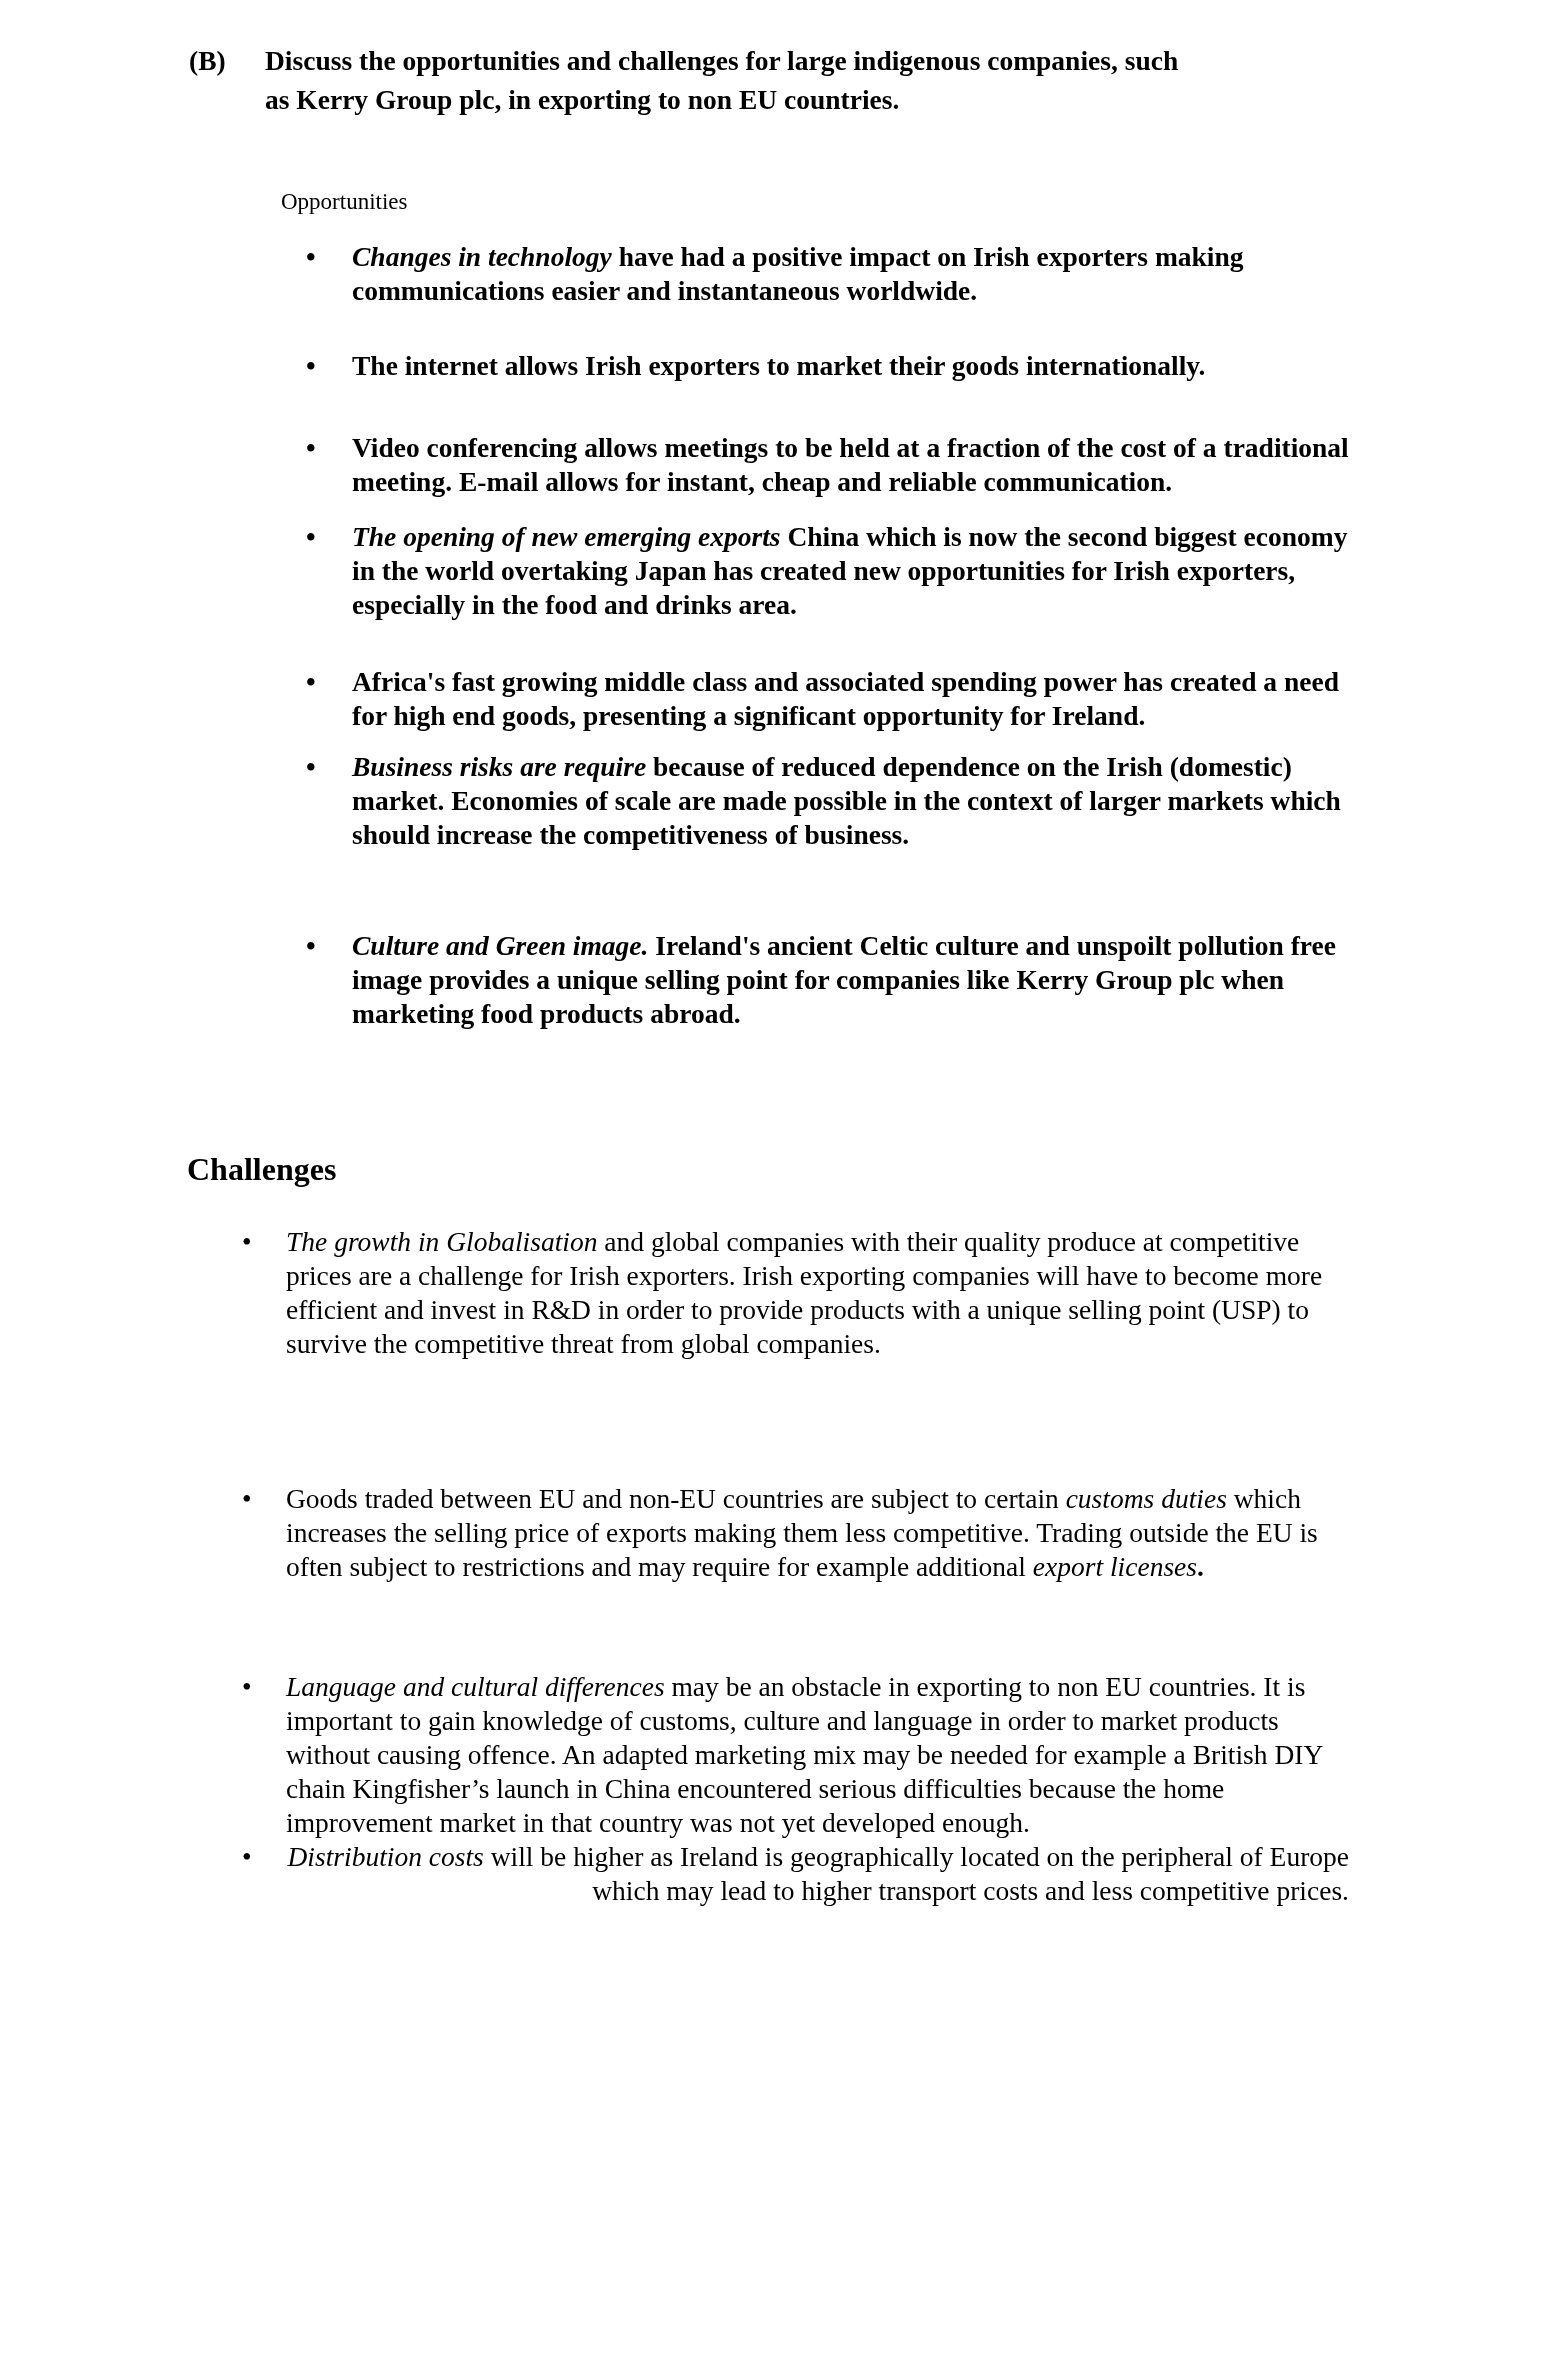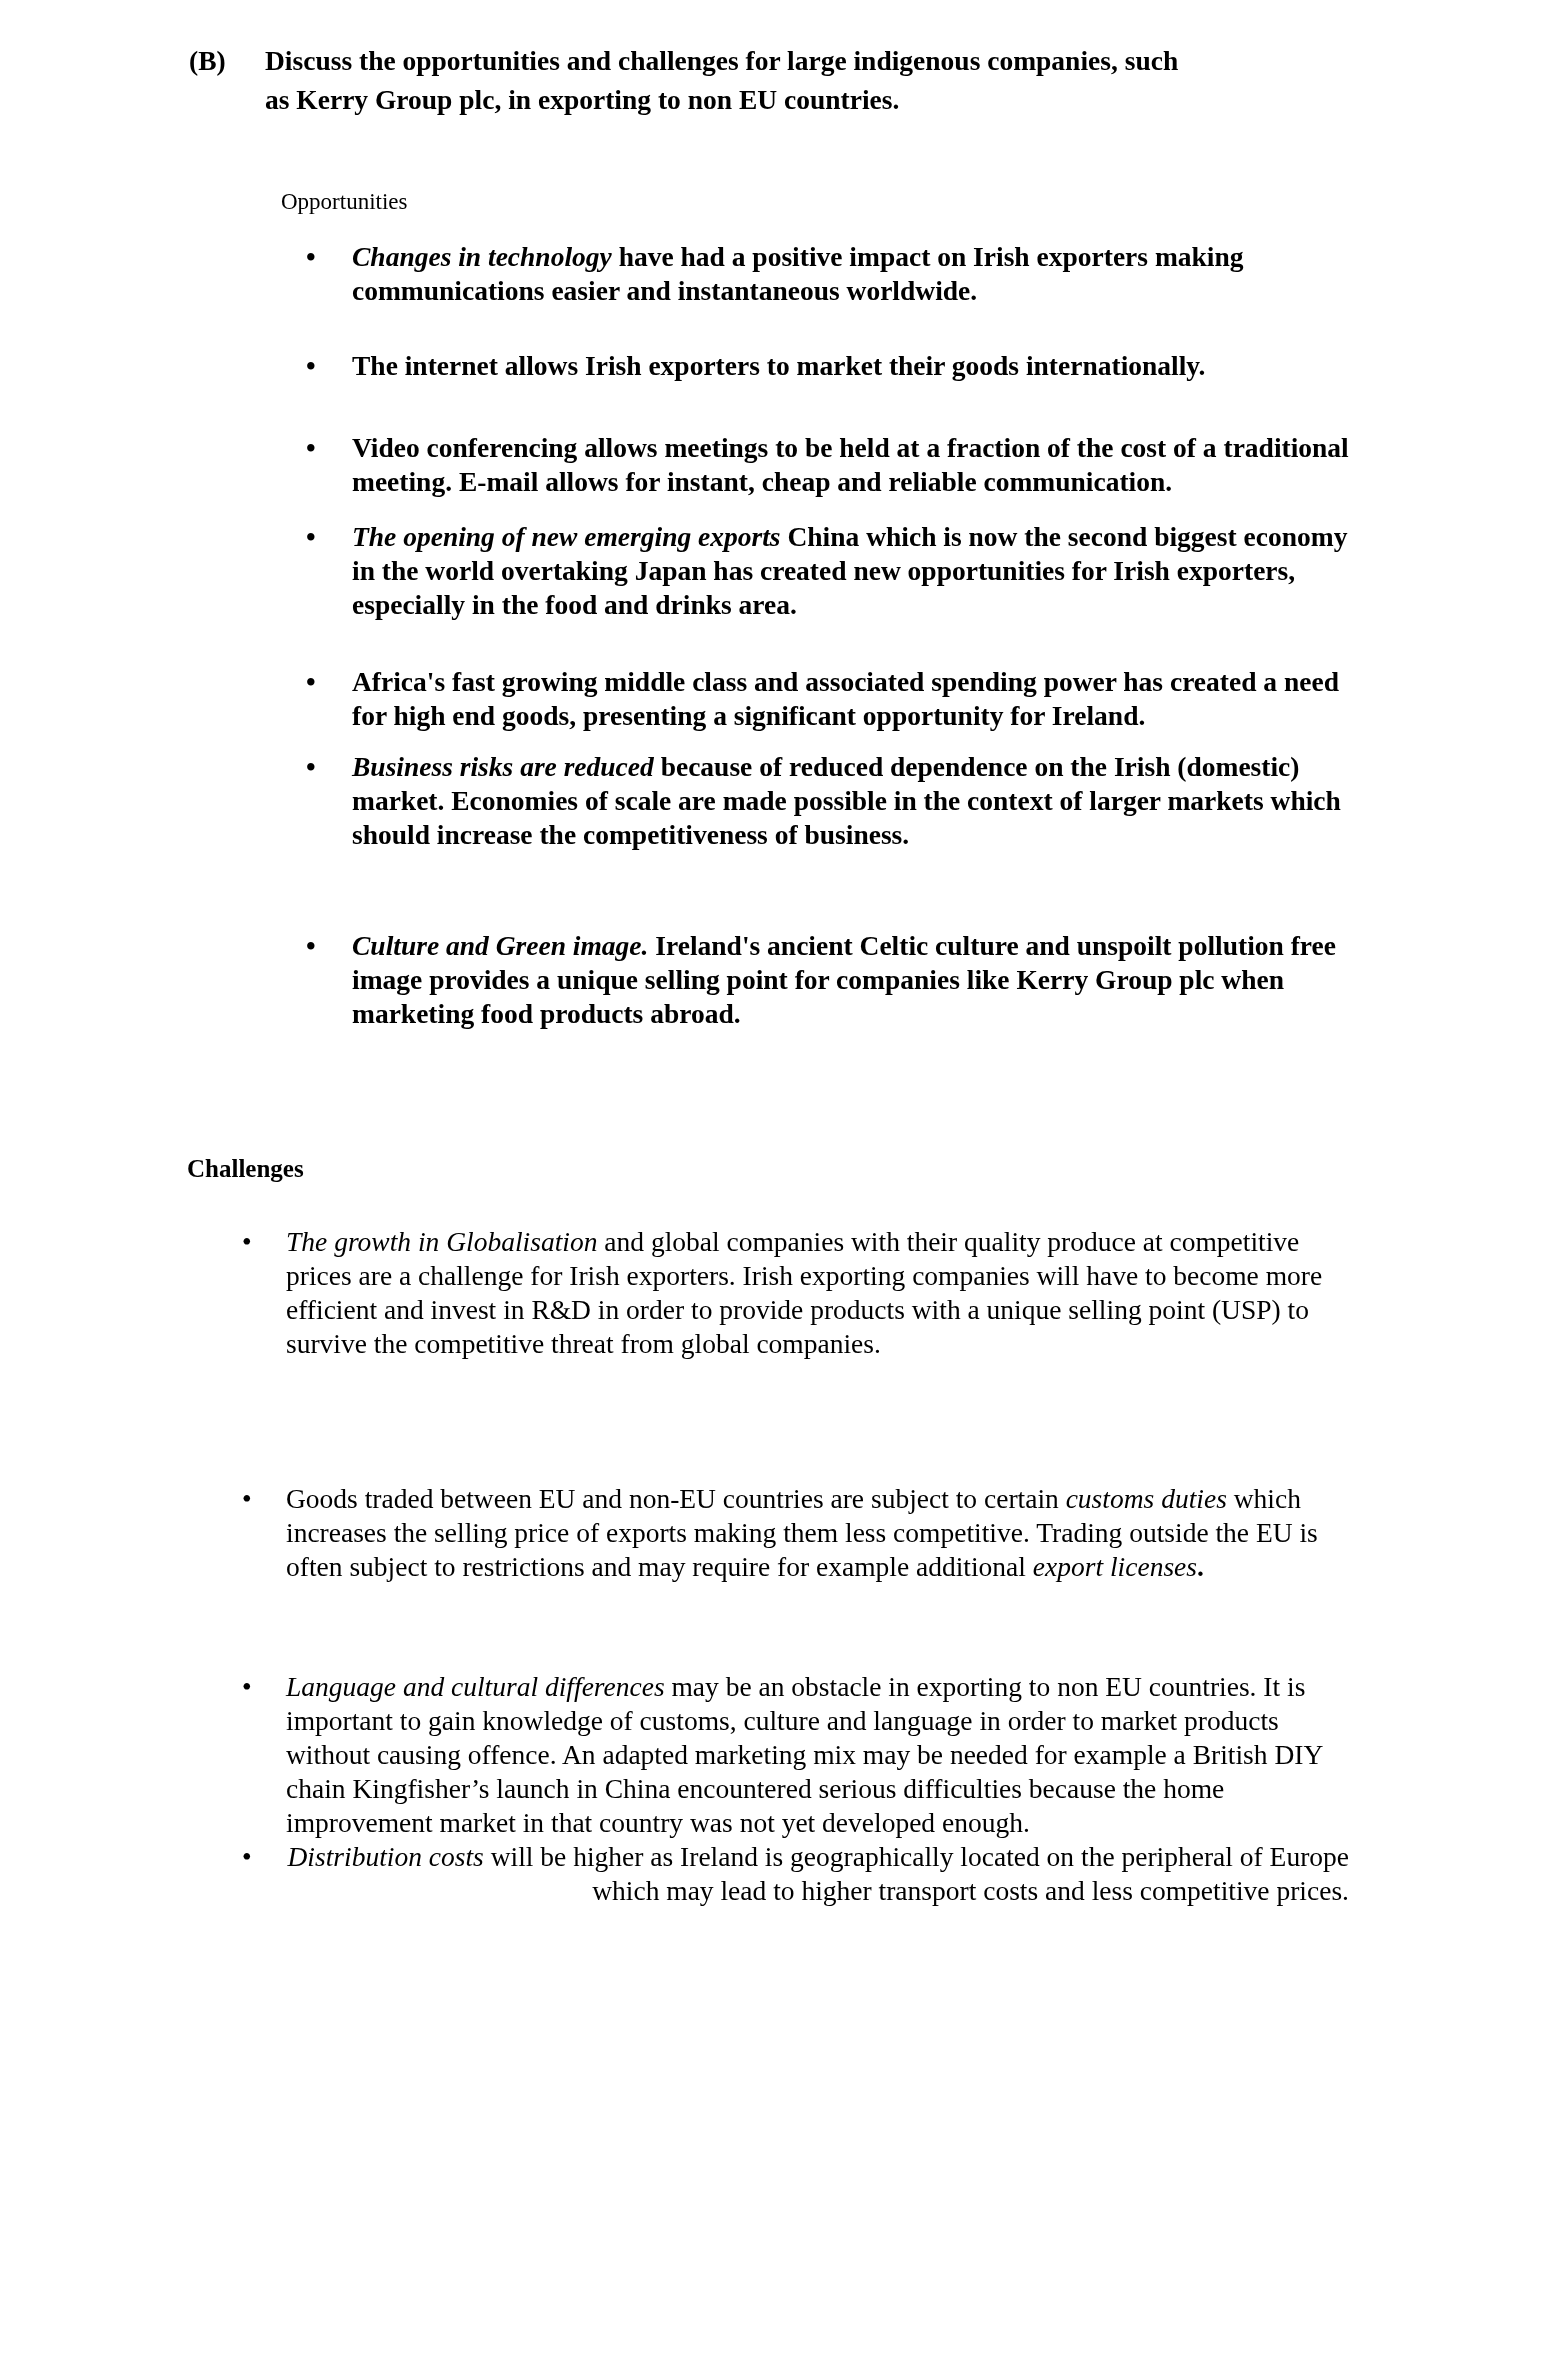--- a/index.html
+++ b/index.html
@@ -23,21 +23,21 @@
   .q-label{width:76px;flex:0 0 76px;}
   .q-text{width:1067px;}
 
   
   .h-opp{
     margin:66px 0 0 281px;
     font-weight:normal;font-size:23px;line-height:34px;
   }
   .h-chal{
     margin:121px 0 0 187px;
-    font-weight:bold;font-size:25px;line-height:34px;
+    font-weight:bold;font-size:32px;line-height:34px;
   }
 
   
   ul.blist{
     list-style:none;
     margin:0;padding:0;
     font-size:27.5px;line-height:34px;
   }
   ul.blist li{
     position:relative;
@@ -82,21 +82,21 @@
   </div>
 
   <div class="h-opp">Opportunities</div>
 
   <ul class="blist opp">
       <li><span class="it">Changes in technology</span><span> have had a positive impact on Irish exporters making communications easier and instantaneous worldwide.</span></li>
       <li><span>The internet allows Irish exporters to market their goods internationally.</span></li>
       <li><span>Video conferencing allows meetings to be held at a fraction of the cost of a traditional meeting. E-mail allows for instant, cheap and reliable communication.</span></li>
       <li><span class="it">The opening of new emerging exports</span><span> China which is now the second biggest economy in the world overtaking Japan has created new opportunities for Irish exporters, especially in the food and drinks area.</span></li>
       <li><span>Africa's fast growing middle class and associated spending power has created a need for high end goods, presenting a significant opportunity for Ireland.</span></li>
-      <li><span class="it">Business risks are reduced</span><span> because of reduced dependence on the Irish (domestic) market. Economies of scale are made possible in the context of larger markets which should increase the competitiveness of business.</span></li>
+      <li><span class="it">Business risks are require</span><span> because of reduced dependence on the Irish (domestic) market. Economies of scale are made possible in the context of larger markets which should increase the competitiveness of business.</span></li>
       <li><span class="it">Culture and Green image.</span><span> Ireland's ancient Celtic culture and unspoilt pollution free image provides a unique selling point for companies like Kerry Group plc when marketing food products abroad.</span></li>
     </ul>
 
   <div class="h-chal">Challenges</div>
 
   <ul class="blist chal">
       <li><span class="it">The growth in Globalisation</span><span> and global companies with their quality produce at competitive prices are a challenge for Irish exporters. Irish exporting companies will have to become more efficient and invest in R&amp;D in order to provide products with a unique selling point (USP) to survive the competitive threat from global companies.</span></li>
       <li><span>Goods traded between EU and non-EU countries are subject to certain </span><span class="it">customs duties</span><span> which increases the selling price of exports making them less competitive. Trading outside the EU is often subject to restrictions and may require for example additional </span><span class="it">export licenses</span><span class="bd">.</span></li>
       <li><span class="it">Language and cultural differences</span><span> may be an obstacle in exporting to non EU countries. It is important to gain knowledge of customs, culture and language in order to market products without causing offence. An adapted marketing mix may be needed for example a British DIY chain Kingfisher’s launch in China encountered serious difficulties because the home improvement market in that country was not yet developed enough.</span></li>
       <li><span class="it">Distribution costs</span><span> will be higher as Ireland is geographically located on the peripheral of Europe which may lead to higher transport costs and less competitive prices.</span></li>

